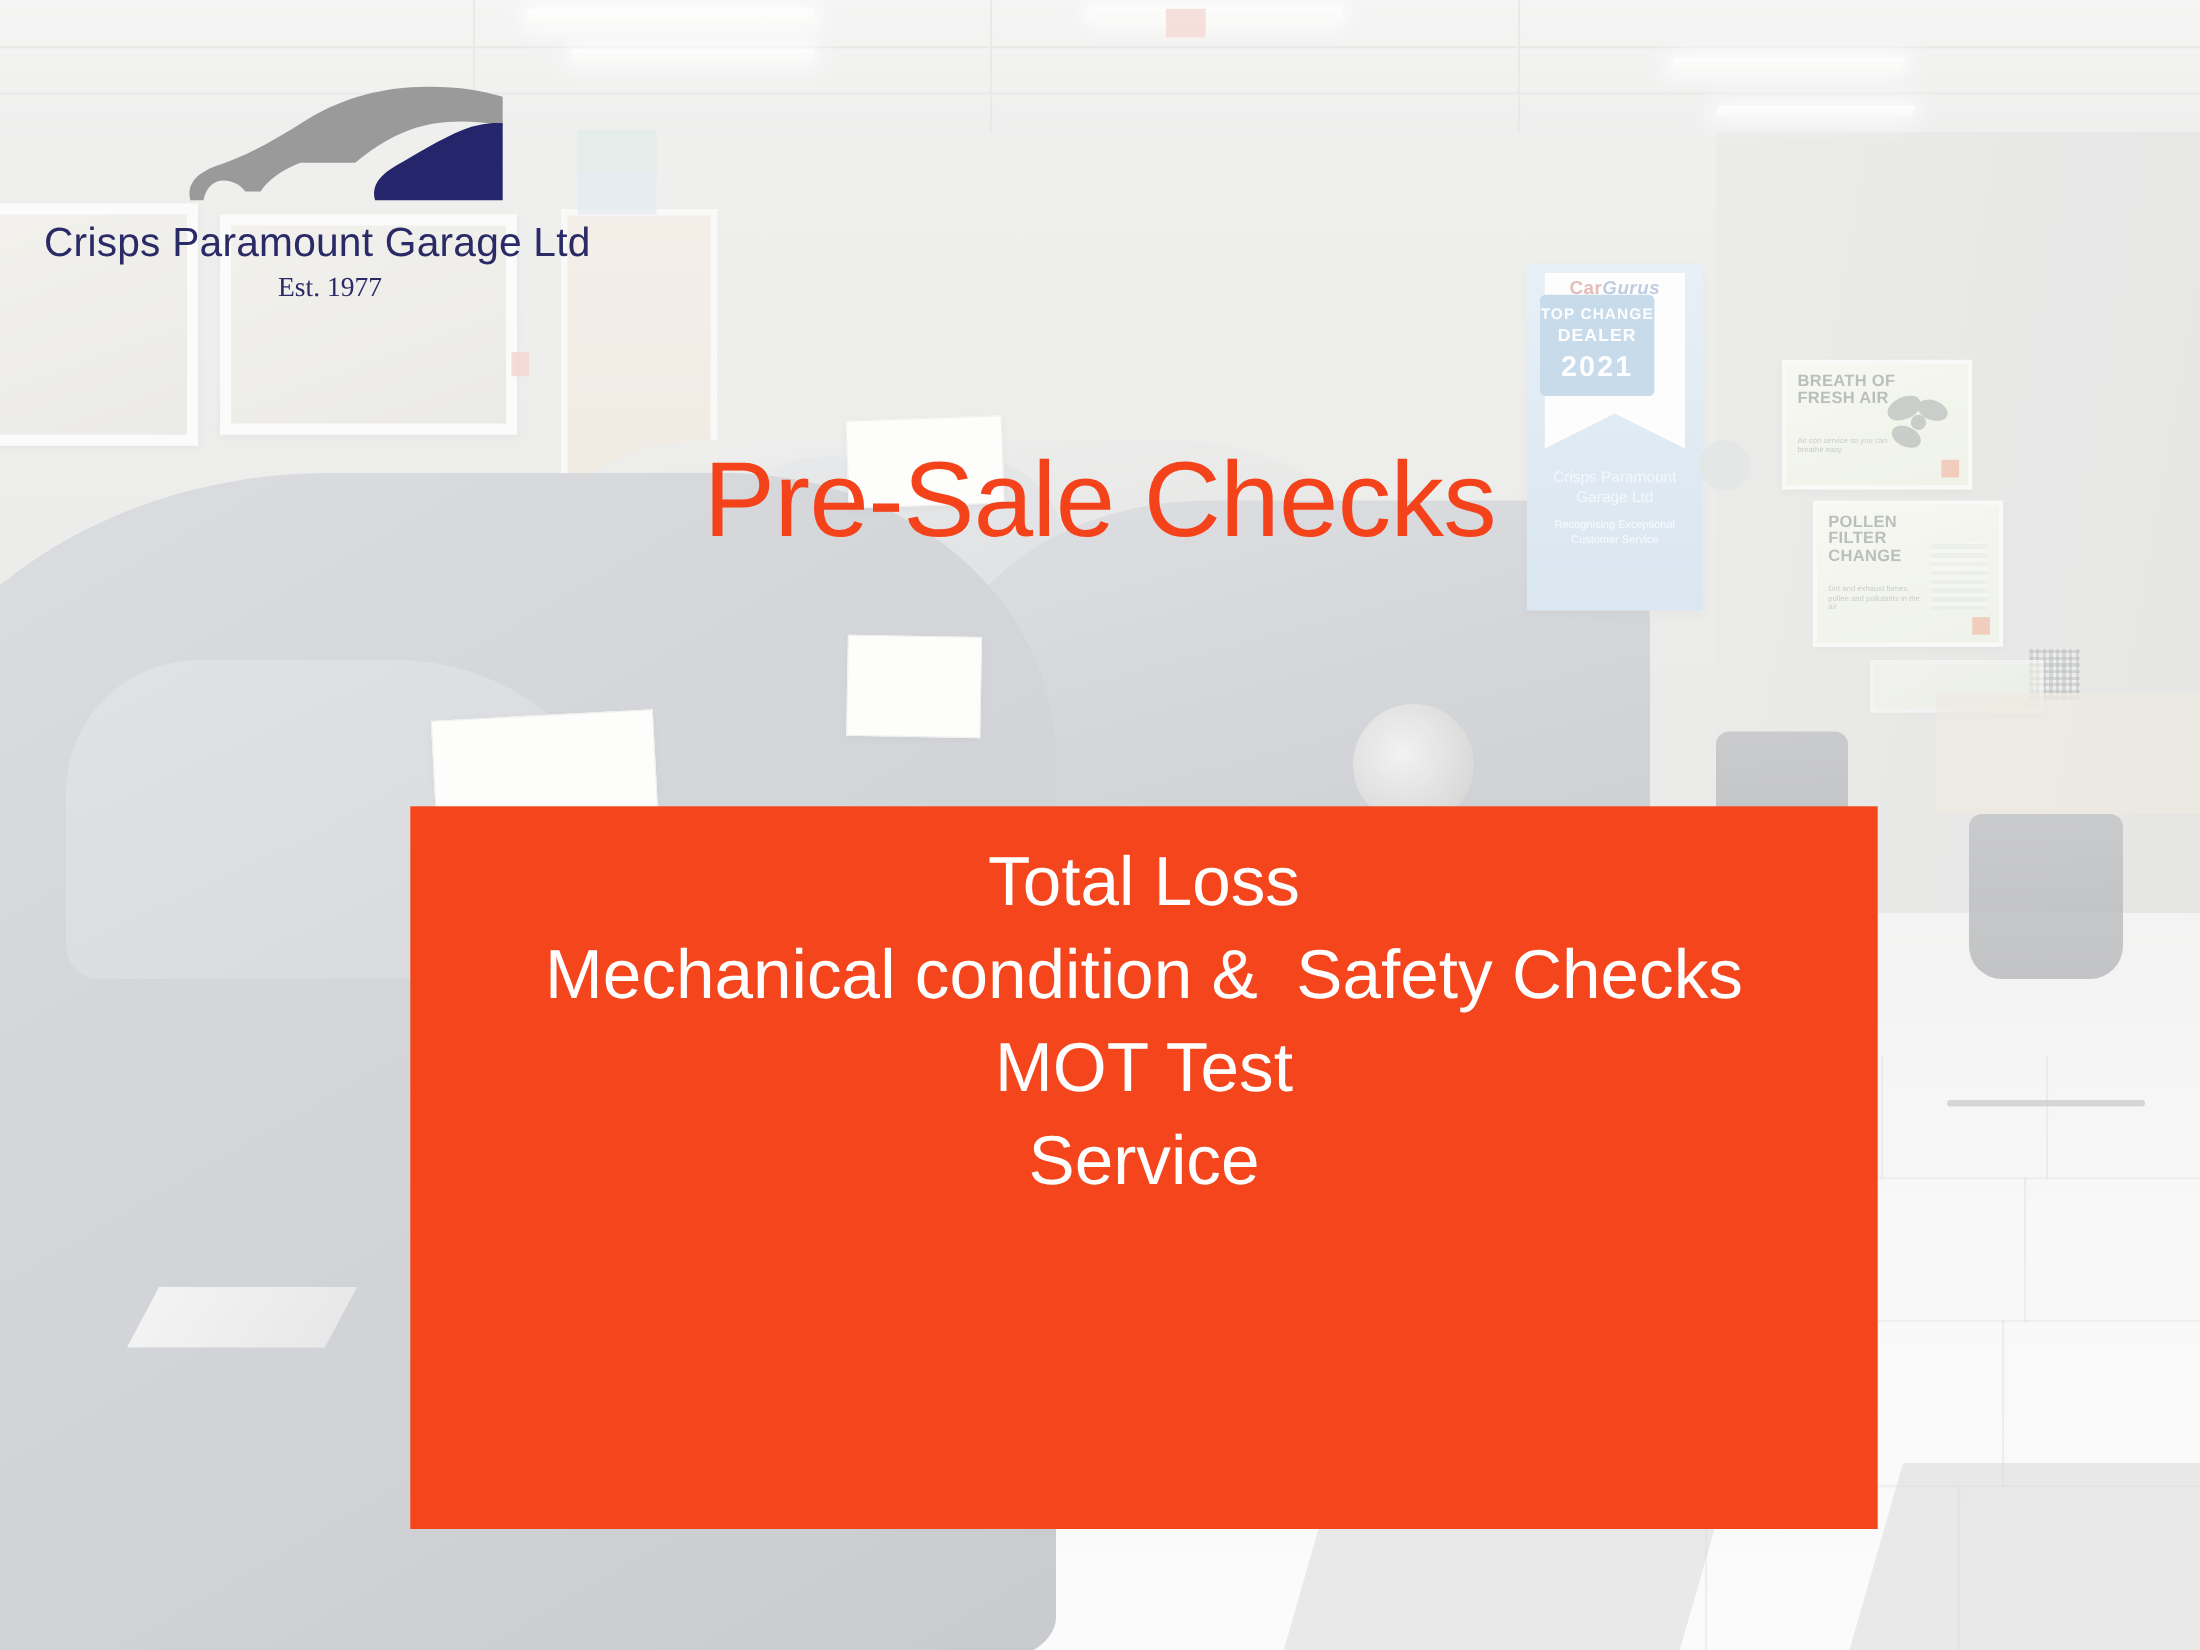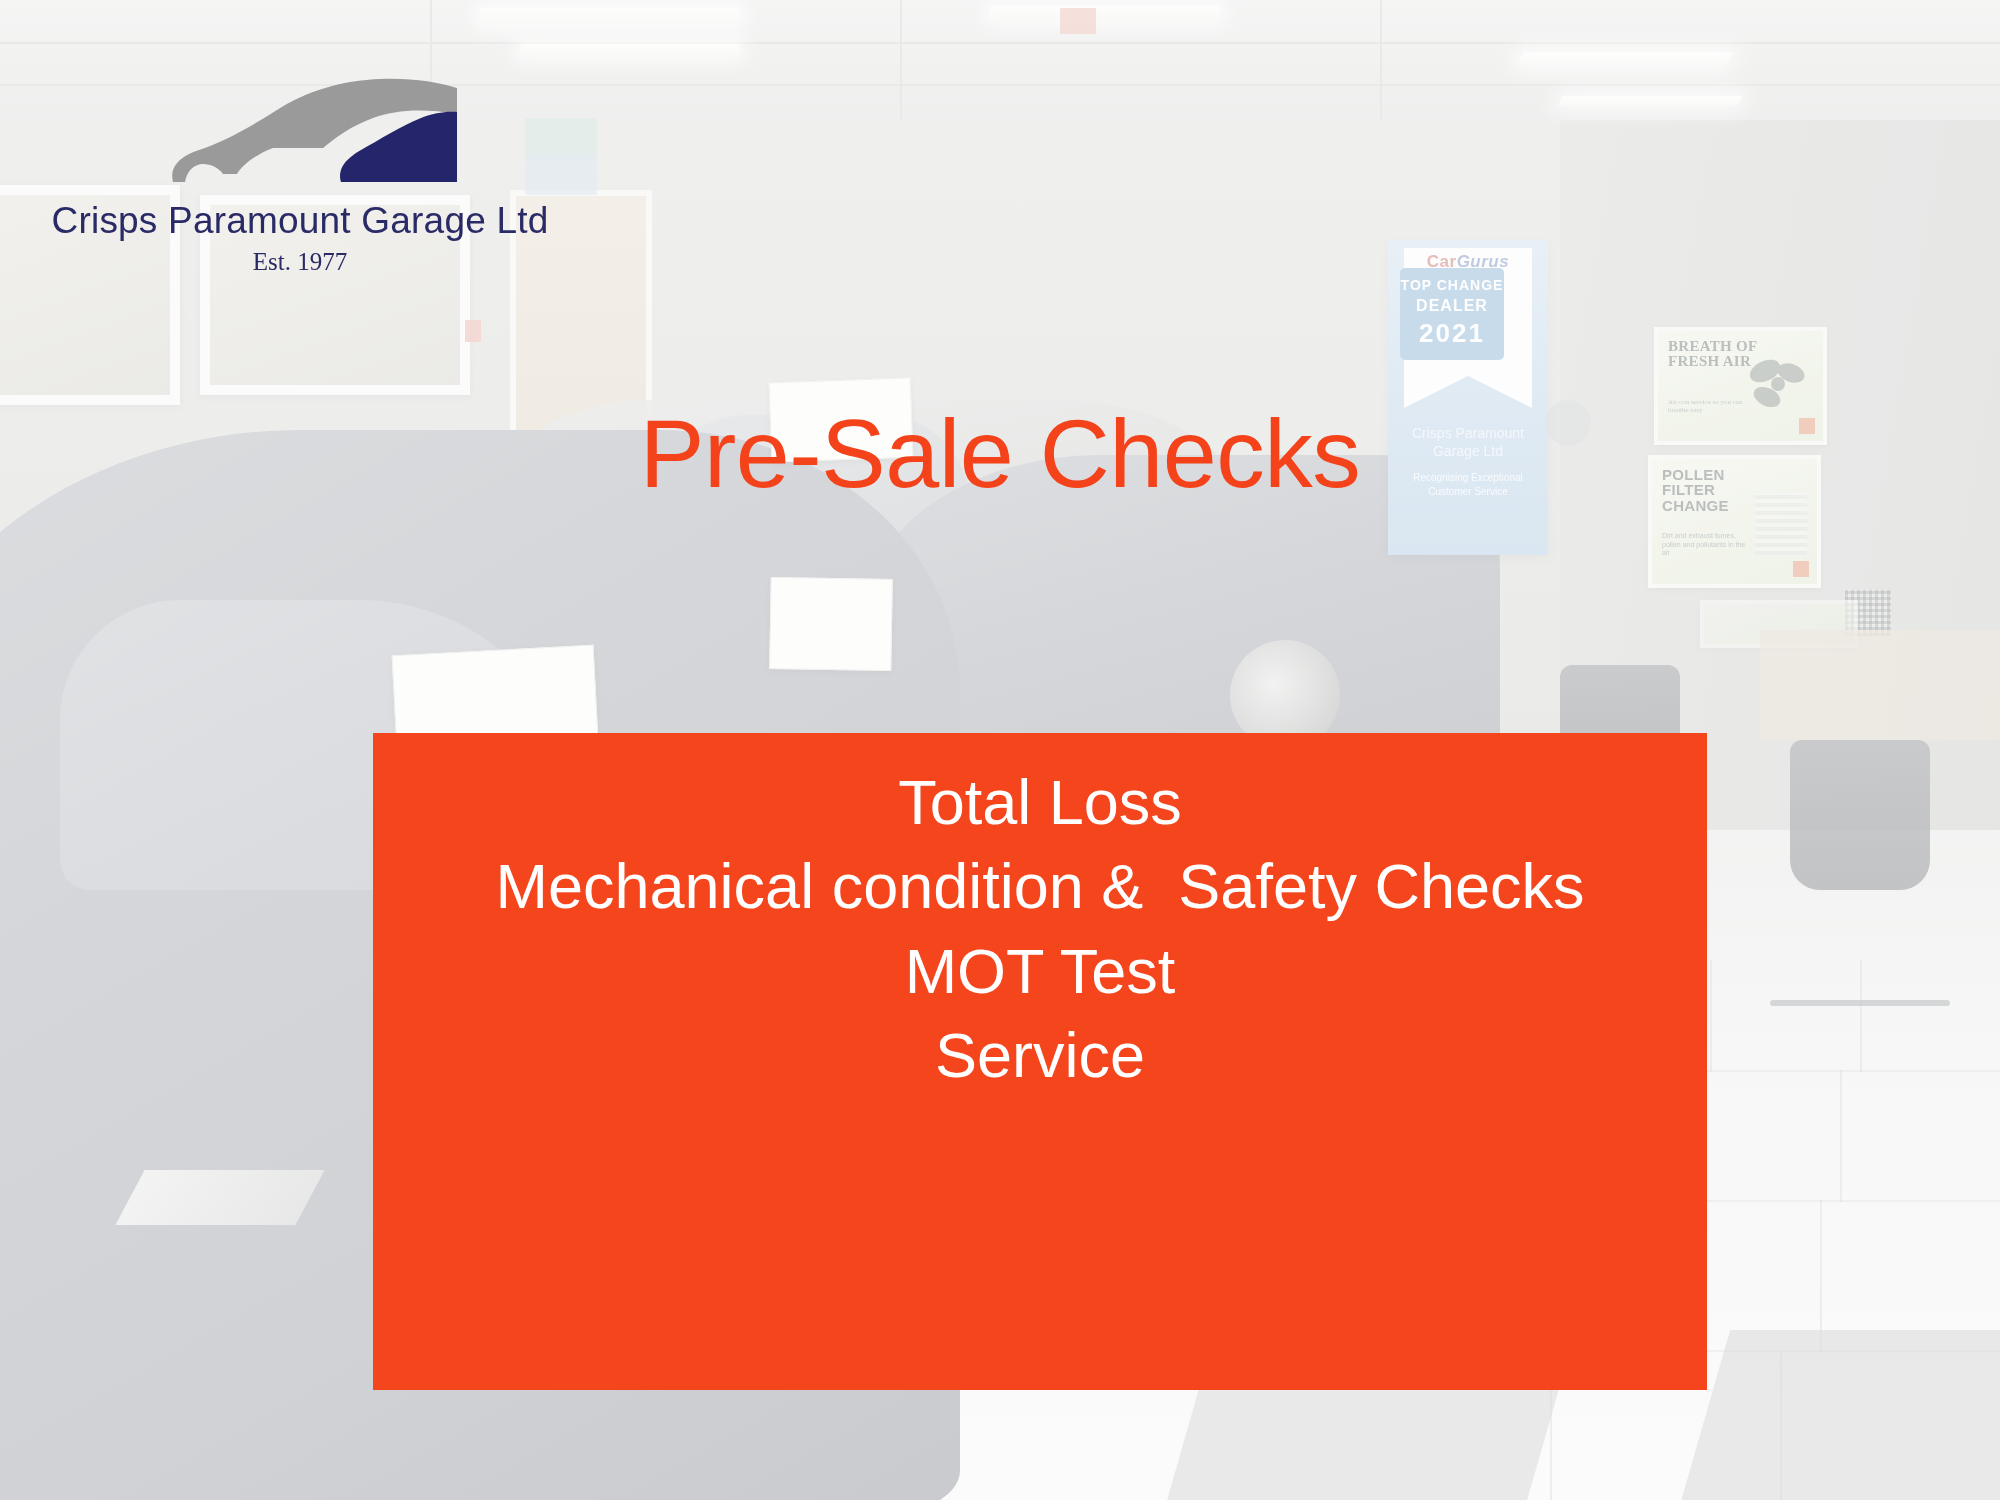--- a/index.html
+++ b/index.html
@@ -268,21 +268,20 @@
   }
   .logo-mark {
     position: relative;
     width: 300px; height: 120px;
     margin-left: 125px;
   }
   .brand-name {
     position: absolute;
     left: 0; top: 130px;
     width: 520px;
-    text-align: center;
     font-size: 37px;
     color: #2a2a66;
     letter-spacing: .2px;
     white-space: nowrap;
   }
   .brand-est {
     position: absolute;
     left: 0; top: 178px;
     width: 520px;
     text-align: center;
@@ -404,21 +403,21 @@
         <div class="banner-txt" style="top:10px;font-size:14px;">TOP CHANGE</div>
         <div class="banner-txt" style="top:30px;font-size:16px;">DEALER</div>
         <div class="banner-txt" style="top:52px;font-size:26px;letter-spacing:2px;">2021</div>
       </div>
       <div class="banner-sub" style="top:185px;font-size:14px;color:#e9f1f7;">Crisps Paramount</div>
       <div class="banner-sub" style="top:203px;font-size:14px;color:#e9f1f7;">Garage Ltd</div>
       <div class="banner-sub" style="top:232px;font-size:10px;">Recognising Exceptional</div>
       <div class="banner-sub" style="top:246px;font-size:10px;">Customer Service</div>
     </div>
 
-    <div class="poster" style="left:1654px;top:327px;width:165px;height:110px;font-family:Liberation Serif, serif;">
+    <div class="poster" style="left:1620px;top:327px;width:165px;height:110px;">
       <div class="poster-title">
         <div>BREATH OF</div>
         <div>FRESH AIR</div>
       </div>
       <div class="poster-body">Air con service so you can breathe easy</div>
       <div class="poster-art">
         <svg viewBox="0 0 74 66" width="74" height="66" aria-hidden="true">
           <g fill="#4c5558">
             <ellipse cx="24" cy="18" rx="16" ry="10" transform="rotate(-25 24 18)"></ellipse>
             <ellipse cx="50" cy="20" rx="14" ry="9" transform="rotate(20 50 20)"></ellipse>

